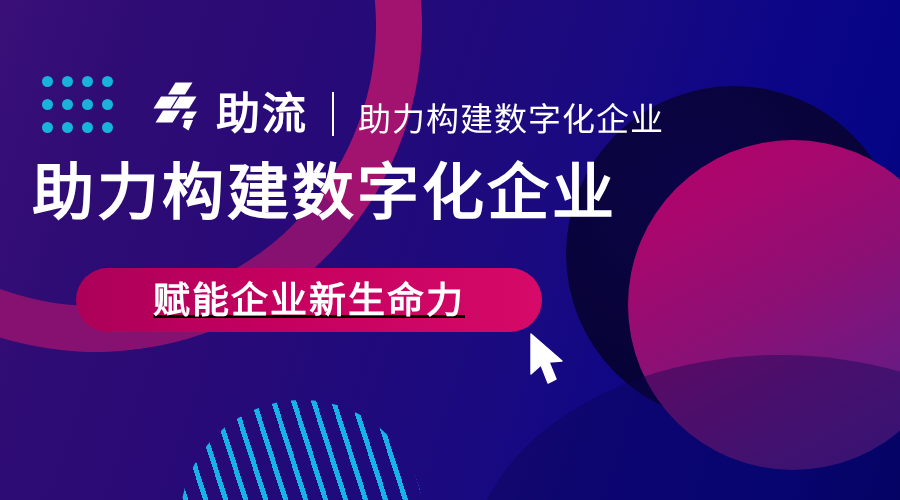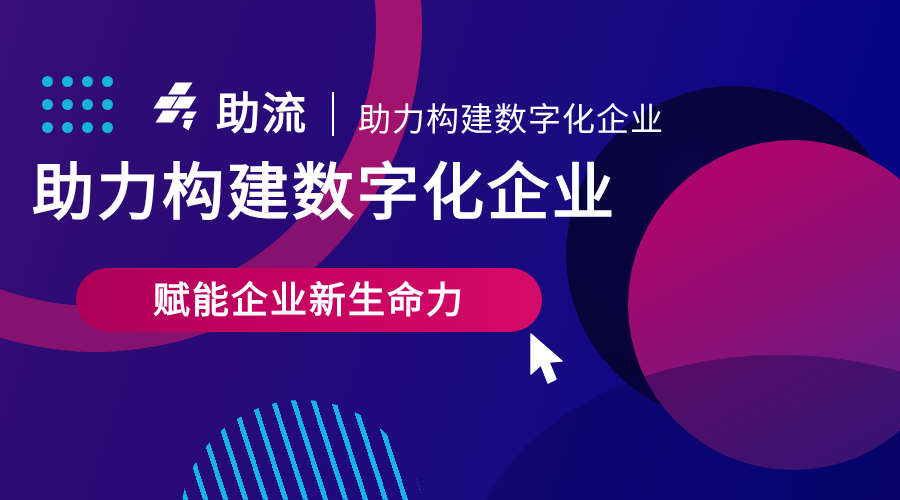--- a/index.html
+++ b/index.html
@@ -185,20 +185,21 @@
     left: 76px;
     top: 268px;
     width: 466px;
     height: 64px;
     border-radius: 32px;
     background: linear-gradient(90deg, #ac0159 0%, #c4005f 42%, #d60a68 100%);
     display: flex;
     align-items: center;
     justify-content: center;
     box-sizing: border-box;
+    text-decoration: underline;
   }
   .pill-label {
     color: #ffffff;
     font-size: 37px;
     font-weight: 700;
     letter-spacing: 2px;
     line-height: 1;
     white-space: nowrap;
   }
 

